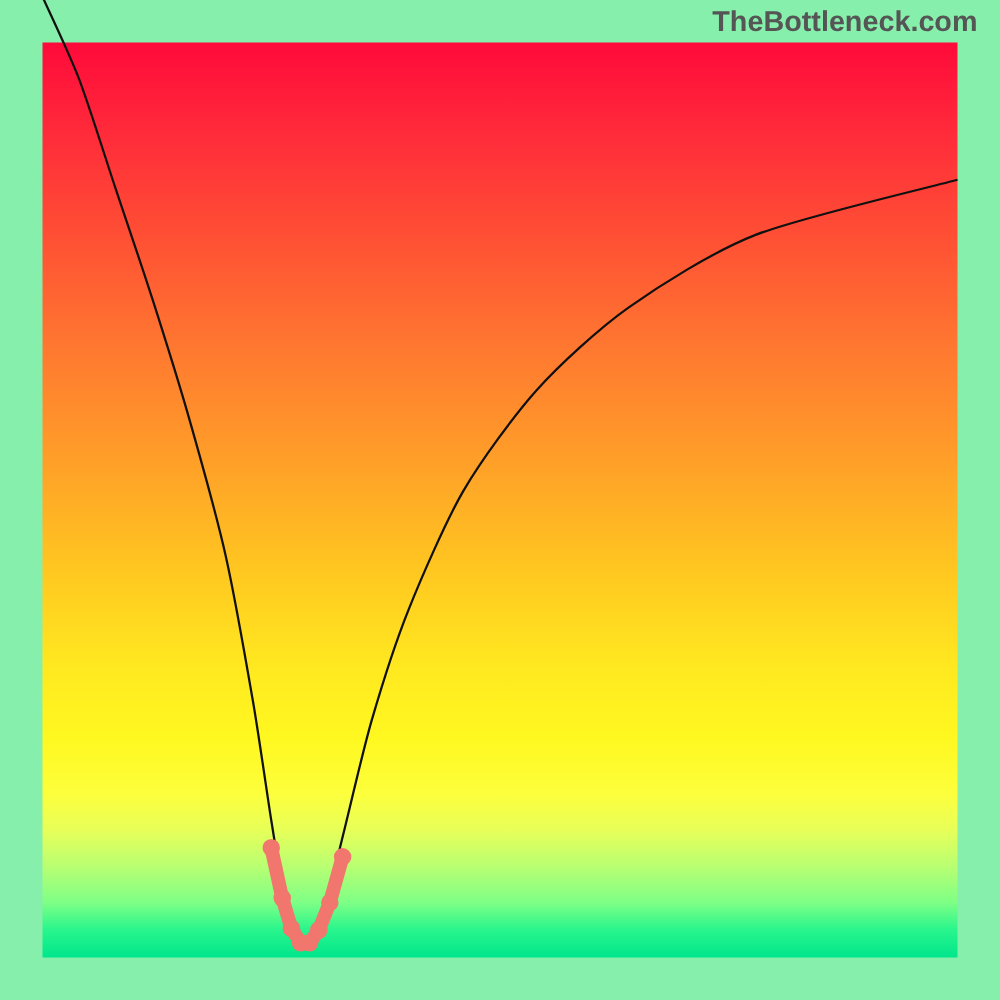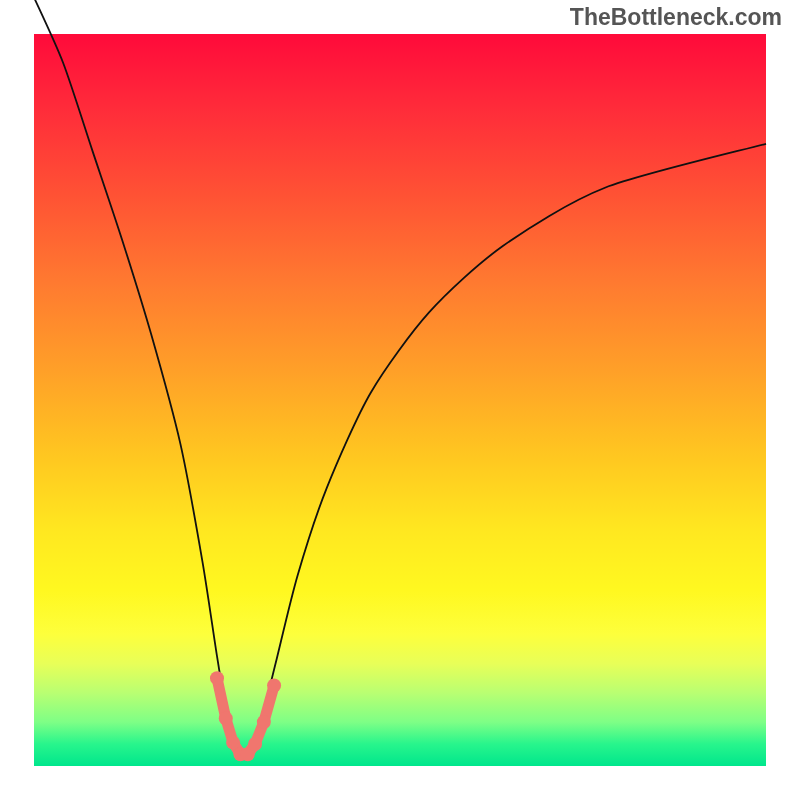--- a/index.html
+++ b/index.html
@@ -1,16 +1,16 @@
 <!DOCTYPE html>
 <html><head>
 <meta charset="utf-8">
 <style>
 html,body{margin:0;padding:0;width:800px;height:800px;background:#000;overflow:hidden}
-.outer{position:relative;width:800px;height:800px;background:#ffffff}
+.outer{position:relative;width:800px;height:800px;background:#86efac}
 .plot{position:absolute;left:34px;top:34px;width:732px;height:732px;
   background:linear-gradient(to bottom,
     #ff0a3a 0%,
     #ff2b3a 10%,
     #ff5234 22%,
     #ff7a30 34%,
     #ffa028 46%,
     #ffc820 58%,
     #ffe820 68%,
     #fff820 76%,

